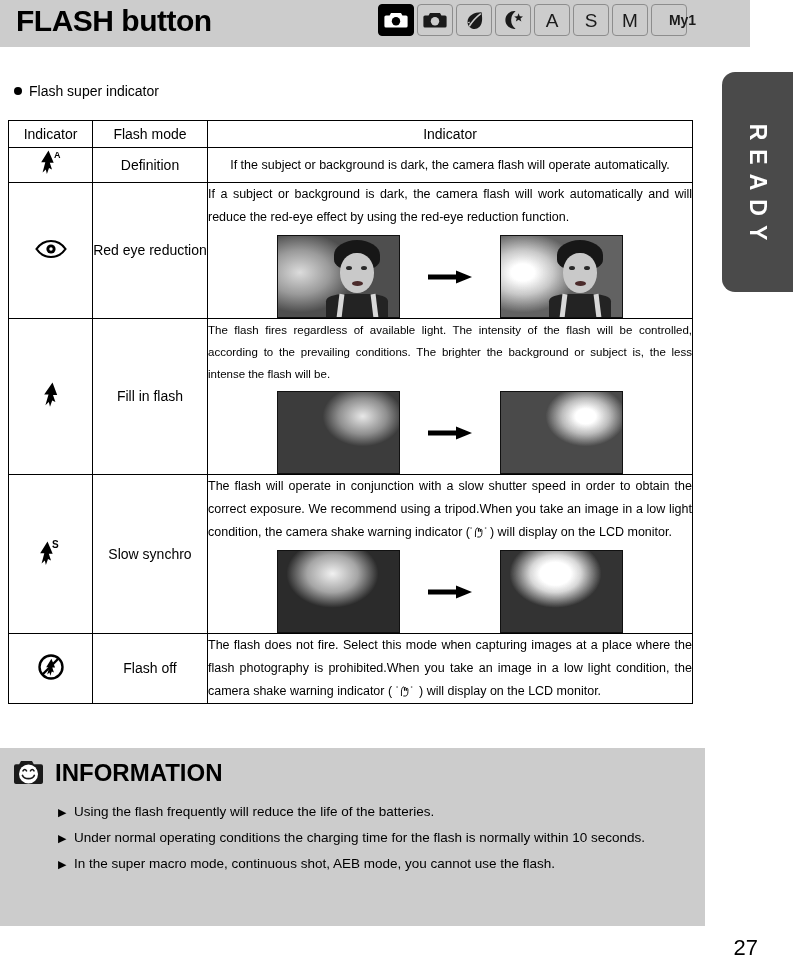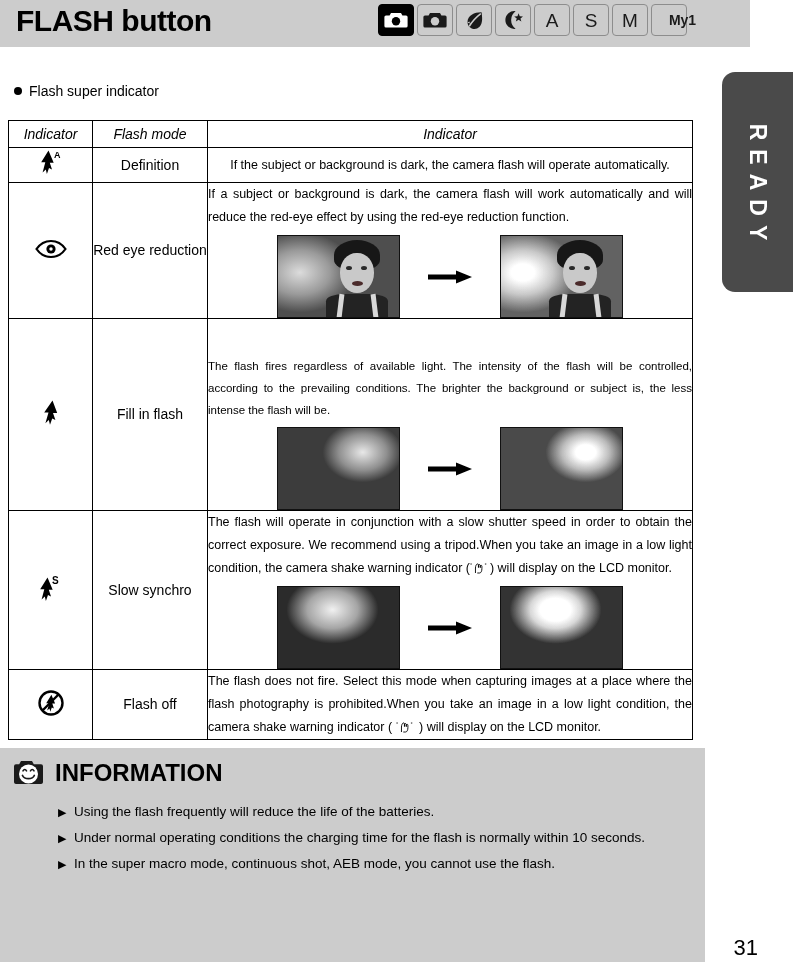--- a/index.html
+++ b/index.html
@@ -118,21 +118,20 @@
     font-weight: normal;
   }
   .col-ind  { width: 84px; }
   .col-mode { width: 115px; }
   .col-desc { width: 485px; }
 
   .hdr-cell {
     font-size: 14px;
     height: 26px;
     line-height: 26px;
-    font-style: italic;
   }
   .cell-icon {
     text-align: center;
     padding: 4px 0;
   }
   .cell-mode {
     text-align: center;
     font-size: 14px;
     line-height: 21px;
     padding: 4px 2px;
@@ -142,21 +141,20 @@
   }
   .desc-text {
     font-size: 12.5px;
     line-height: 23px;
     text-align: justify;
     text-justify: inter-word;
   }
   .desc-text.narrow {
     font-size: 11.5px;
     line-height: 22px;
-    margin-top: 36px;
   }
   .desc-text.center { text-align: center; }
 
   
   .photo-row {
     display: flex;
     align-items: center;
     justify-content: center;
     gap: 28px;
     margin-top: 6px;
@@ -244,21 +242,21 @@
   .shake-glyph {
     display: inline-block;
     vertical-align: -3px;
     width: 20px; height: 14px;
   }
 
   
   #info-box {
     position: absolute;
     left: 0; top: 748px;
-    width: 705px; height: 214px;
+    width: 705px; height: 178px;
     background: #cccccc;
   }
   #info-title-row {
     position: absolute;
     left: 12px; top: 10px;
     display: flex;
     align-items: center;
     gap: 9px;
   }
   #info-title {
@@ -522,13 +520,13 @@
       <span class="tri">▶</span>
       <span class="txt">Under normal operating conditions the charging time for the flash is normally within 10 seconds.</span>
     </div>
     <div class="info-item">
       <span class="tri">▶</span>
       <span class="txt">In the super macro mode, continuous shot, AEB mode, you cannot use the flash.</span>
     </div>
   </div>
 </div>
 
-<div id="page-number">31</div>
+<div id="page-number">27</div>
 
 </body></html>

